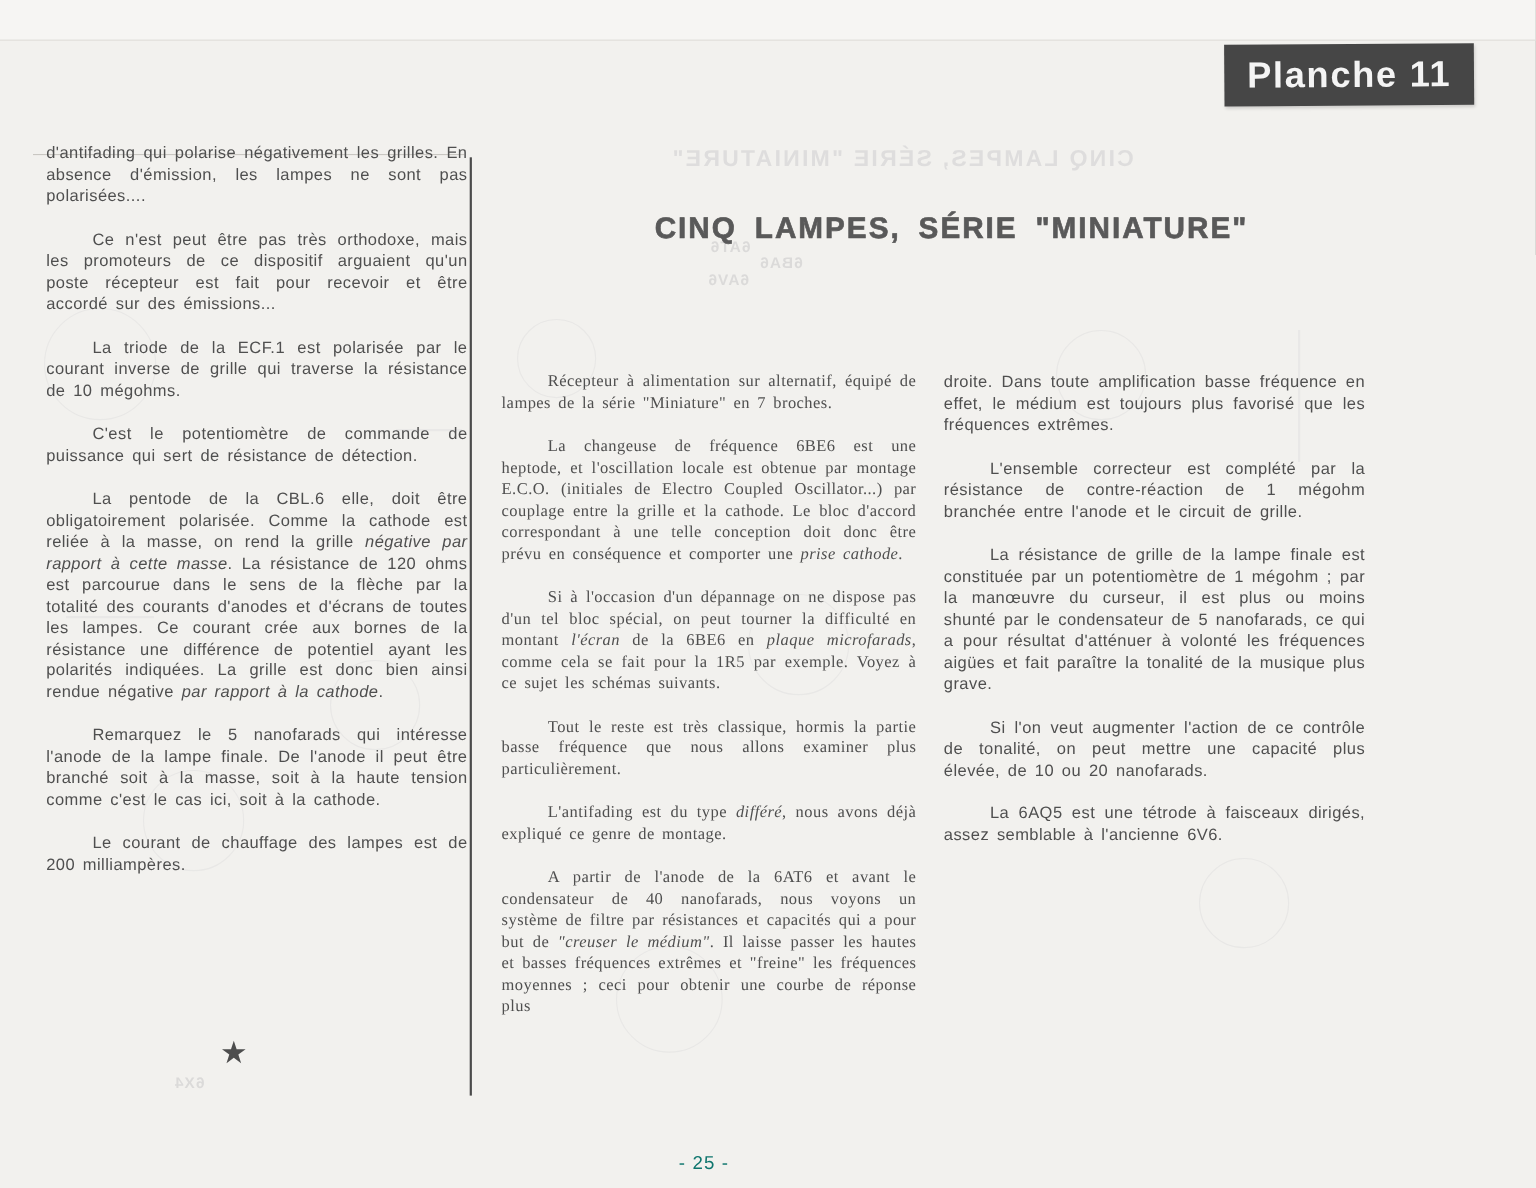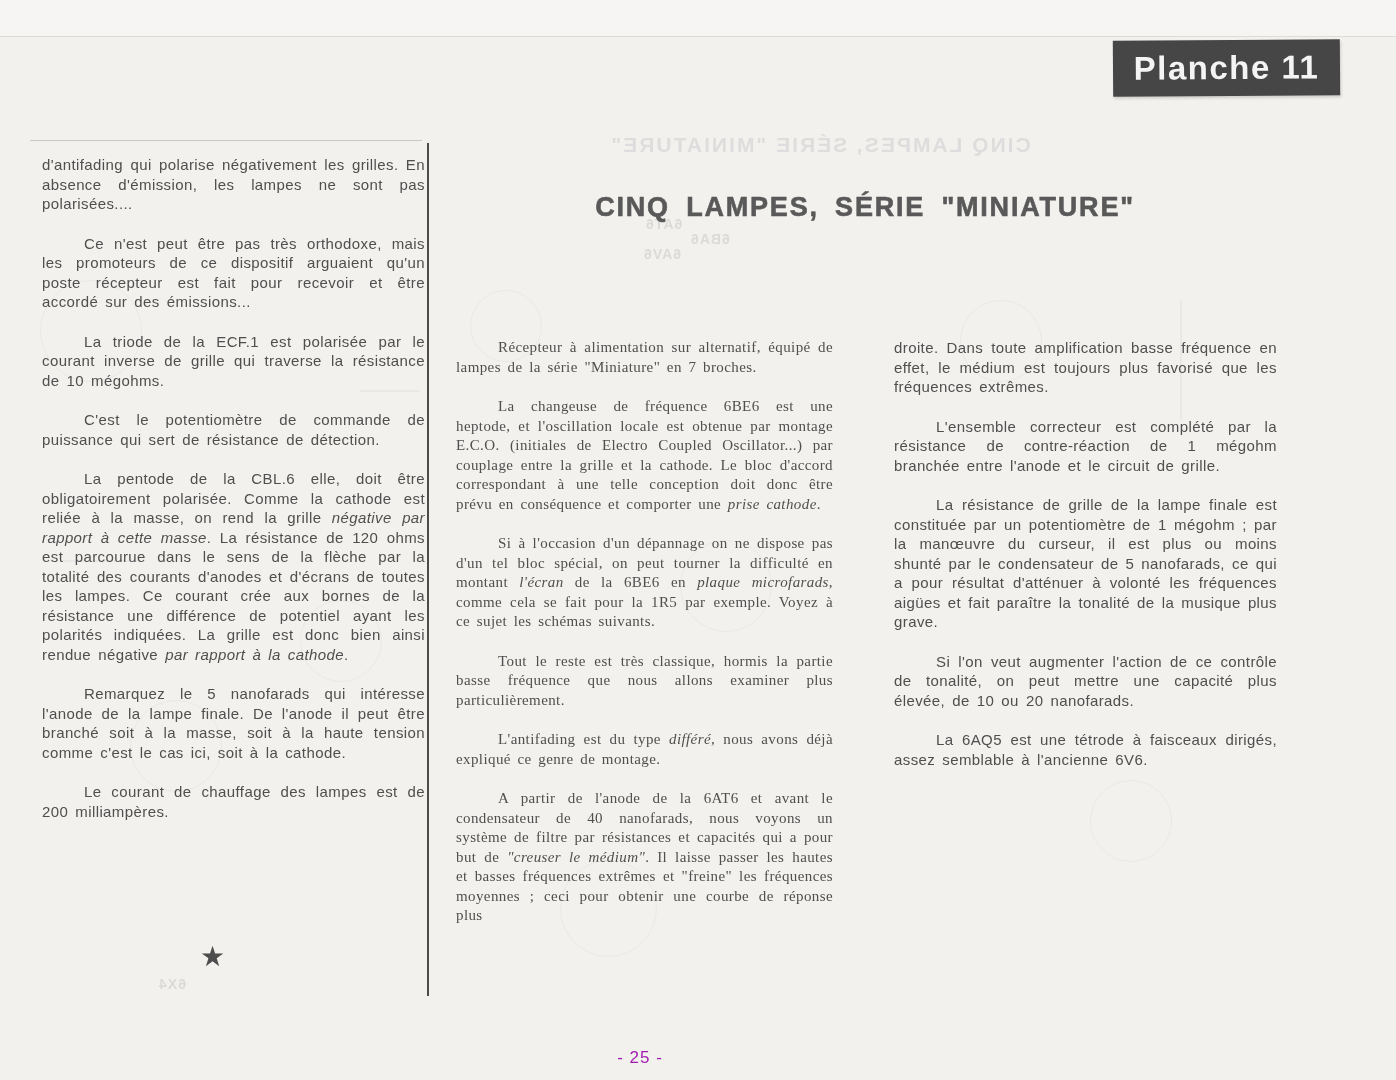--- a/index.html
+++ b/index.html
@@ -26,41 +26,41 @@
     text-align:center;
     font-size:27px;font-weight:bold;color:#595959;
     letter-spacing:1.8px;word-spacing:7px;
     -webkit-text-stroke:0.6px #595959;
   }
   .col{
     position:absolute;
     font-size:15px;line-height:19.5px;color:#4f4f4f;
     text-align:justify;letter-spacing:0.4px;word-spacing:2.5px;
   }
-  #left-col{left:42px;top:130px;width:383px;margin-top:25px;}
+  #left-col{left:42px;top:130px;width:383px;}
   #middle-col{left:456px;top:338px;width:377px;font-family:Liberation Serif, serif;}
-  #right-col{left:858px;top:338px;width:383px;margin-left:36px;}
+  #right-col{left:858px;top:338px;width:383px;}
   .para{margin:0 0 20px 0;text-indent:42px;}
   .para.no-indent{text-indent:0;}
   .it{font-style:italic;}
   #divider{
     position:absolute;left:427px;top:143px;width:2px;height:853px;
     background:#4b4b4b;
   }
   #left-top-rule{
     position:absolute;left:30px;top:140px;width:392px;height:1px;
     background:#c9c7c2;
   }
   #star{
     position:absolute;left:200px;top:940px;
     font-size:28px;color:#4d4d4d;
   }
   #page-number{
     position:absolute;left:575px;top:1048px;width:130px;
-    text-align:center;font-size:17px;color:#a21caf;letter-spacing:1px;
+    text-align:center;font-size:17px;color:#0f766e;letter-spacing:1px;
   }
   
   #bleed-title{
     position:absolute;left:560px;top:133px;width:520px;
     text-align:center;font-size:21px;font-weight:bold;letter-spacing:2px;
     color:rgba(95,95,105,0.13);
     transform:scaleX(-1);
   }
   .bleed-label{
     position:absolute;font-size:14px;font-weight:bold;

